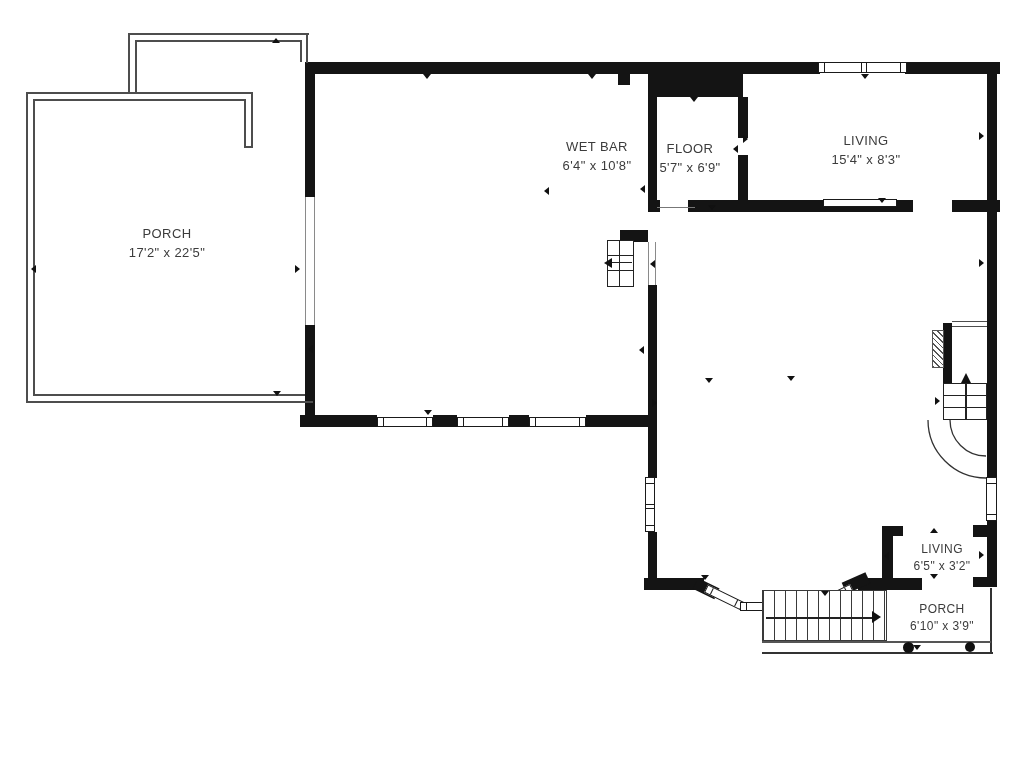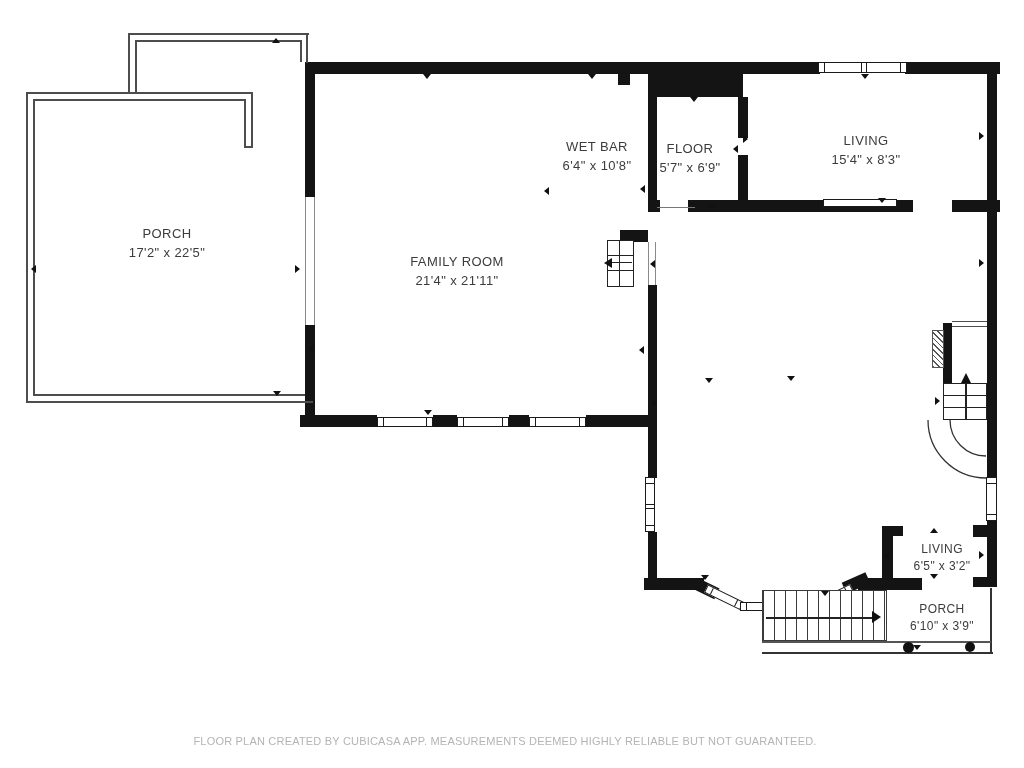--- a/index.html
+++ b/index.html
@@ -174,24 +174,20 @@
   <i class="mk l" style="left:884px;top:552px"></i>
   <i class="mk r" style="left:979px;top:551px"></i>
   <i class="mk d" style="left:821px;top:591px"></i>
   <i class="mk d" style="left:913px;top:645px"></i>
   <i class="mk d" style="left:701px;top:575px"></i>
 
   <div class="room-label" style="left:167px;top:224px">
     <span>PORCH</span>
     <span>17'2" x 22'5"</span>
   </div>
-  <div class="room-label" style="left:457px;top:252px">
-    <span>FAMILY ROOM</span>
-    <span>21'4" x 21'11"</span>
-  </div>
   <div class="room-label" style="left:597px;top:137px">
     <span>WET BAR</span>
     <span>6'4" x 10'8"</span>
   </div>
   <div class="room-label" style="left:690px;top:139px">
     <span>FLOOR</span>
     <span>5'7" x 6'9"</span>
   </div>
   <div class="room-label" style="left:866px;top:131px">
     <span>LIVING</span>
@@ -199,14 +195,13 @@
   </div>
   <div class="room-label" style="left:942px;top:541px;font-size:12px;line-height:17px">
     <span>LIVING</span>
     <span>6'5" x 3'2"</span>
   </div>
   <div class="room-label" style="left:942px;top:601px;font-size:12px;line-height:17px">
     <span>PORCH</span>
     <span>6'10" x 3'9"</span>
   </div>
 
-  <div id="footer">FLOOR PLAN CREATED BY CUBICASA APP. MEASUREMENTS DEEMED HIGHLY RELIABLE BUT NOT GUARANTEED.</div>
 </div>
 
 </body></html>

